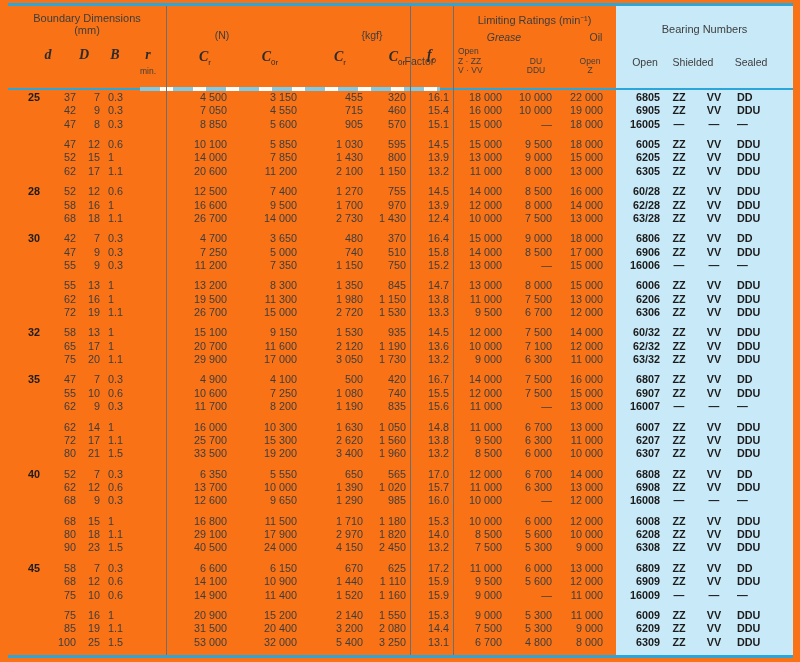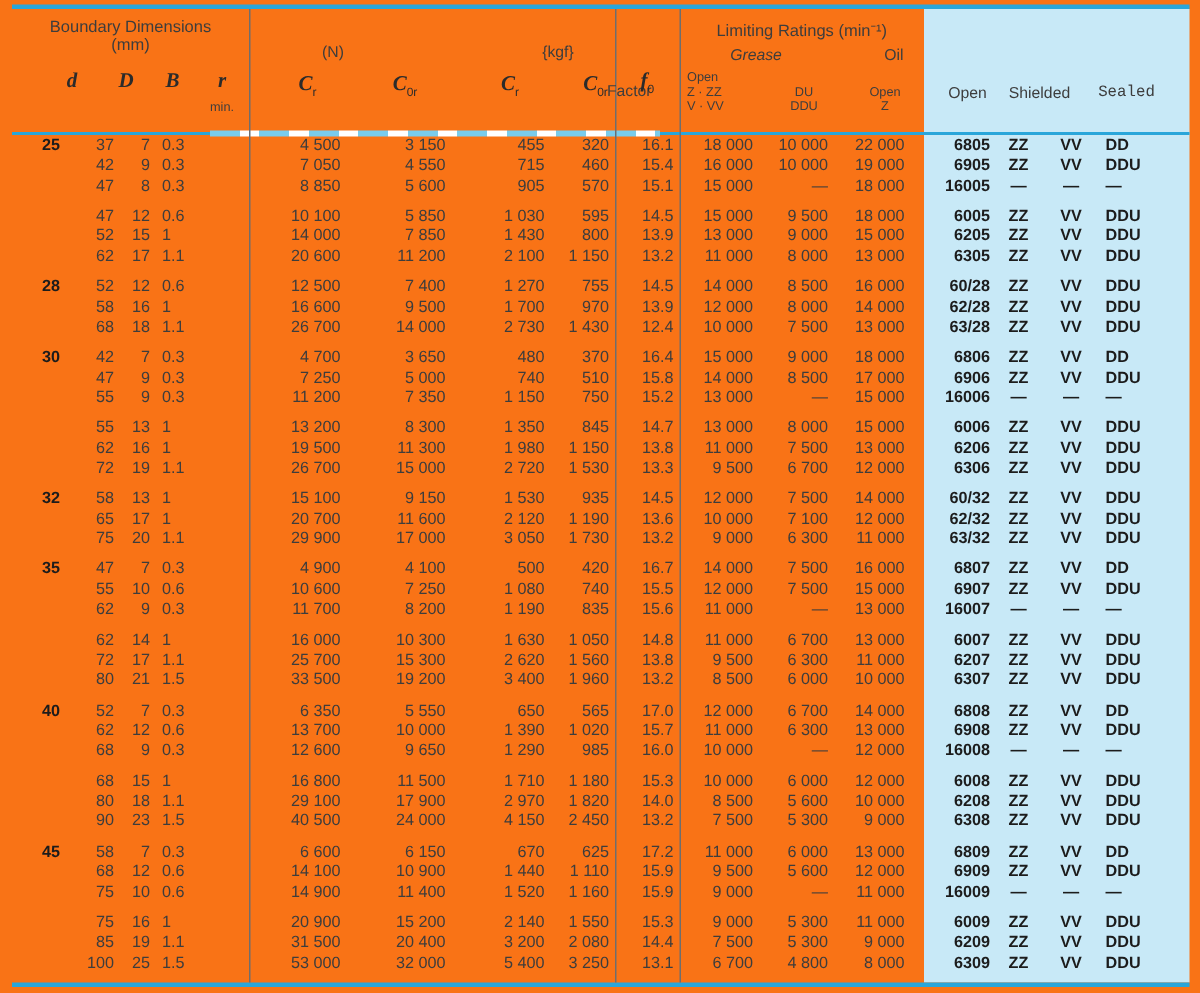--- a/index.html
+++ b/index.html
@@ -79,23 +79,24 @@
     </div>
     <div class="h t8" style="left:503px;width:50px;top:53.5px;">
       <div>DU</div>
       <div>DDU</div>
     </div>
     <div class="h t8" style="left:557px;width:50px;top:53.5px;">
       <div>Open</div>
       <div>Z</div>
     </div>
 
+    <div class="h t11" style="left:608px;width:177px;top:20px;">Bearing Numbers</div>
     <div class="h t10" style="left:615px;width:44px;top:53px;">Open</div>
     <div class="h t10" style="left:652px;width:66px;top:53px;">Shielded</div>
-    <div class="h t10" style="left:710px;width:66px;top:53px;font-family:Liberation Mono, monospace;">Sealed</div>
+    <div class="h t10" style="left:710px;width:66px;top:53px;">Sealed</div>
 
     <div class="body">
         <div class="subgroup">
           <div class="row">
             <div class="cell cd">25</div>
             <div class="cell ar">37</div>
             <div class="cell ar">7</div>
             <div class="cell cr">0.3</div>
             <div class="cell ar">4 500</div>
             <div class="cell ar">3 150</div>

